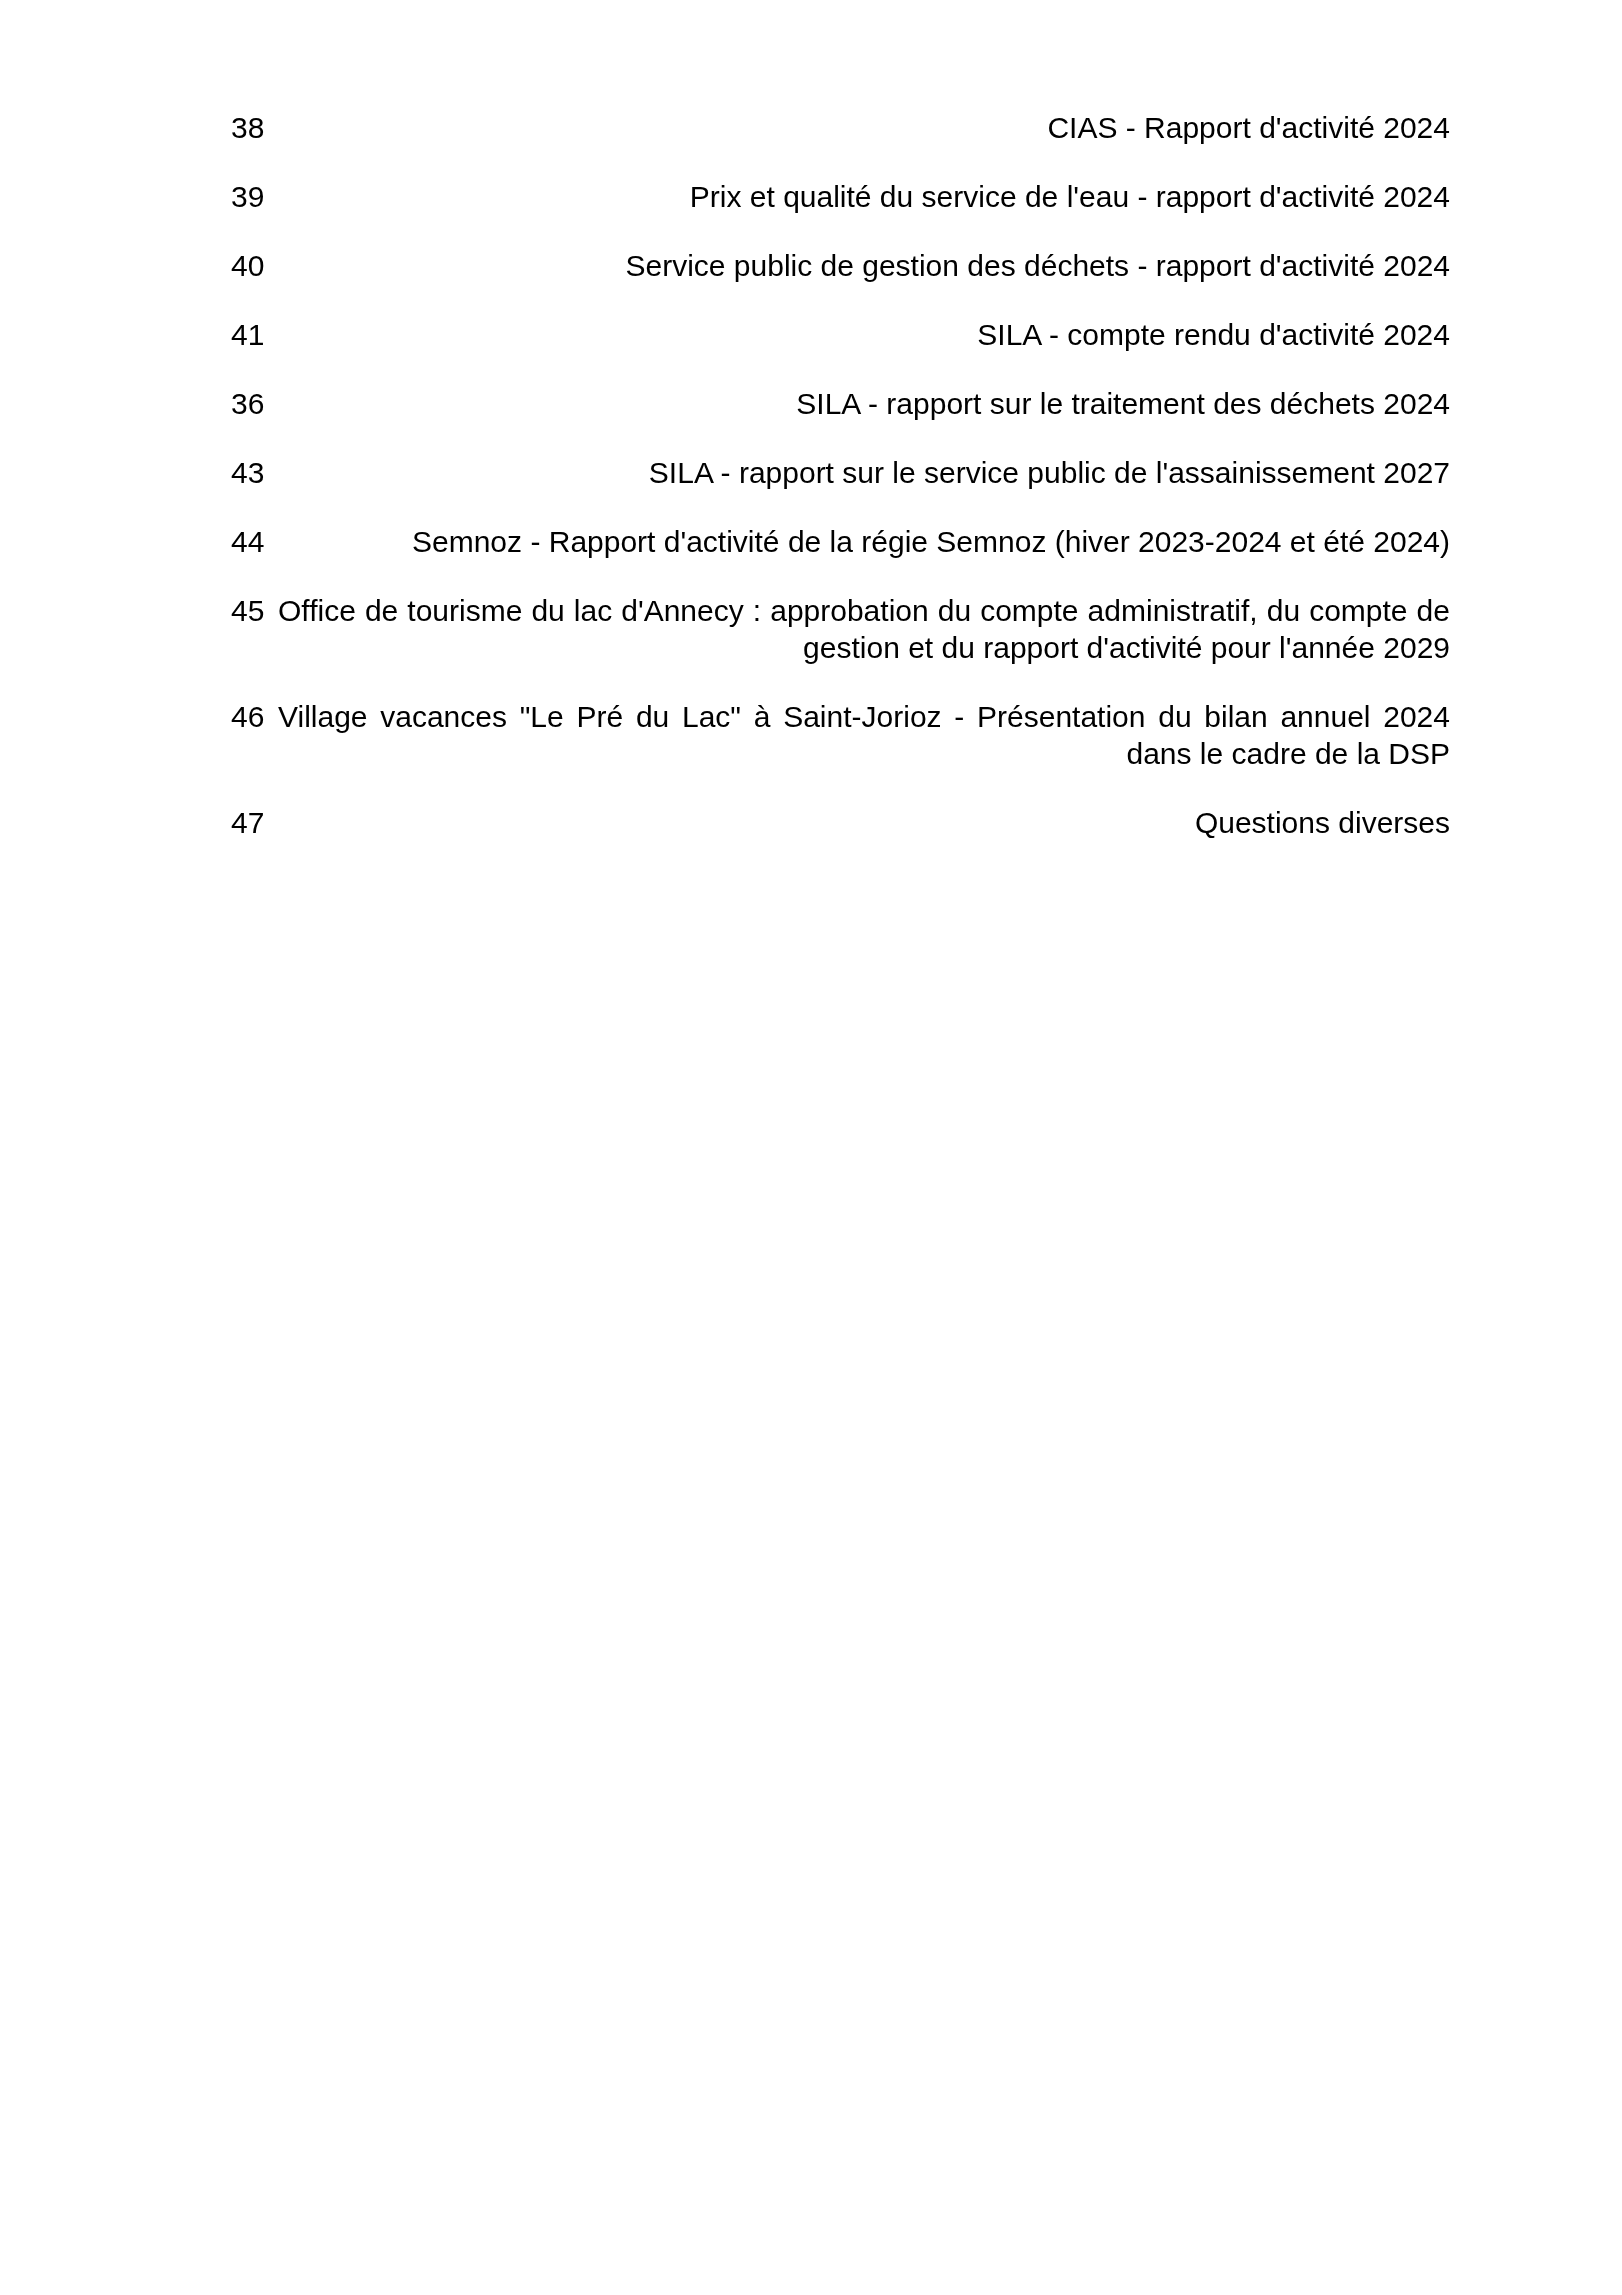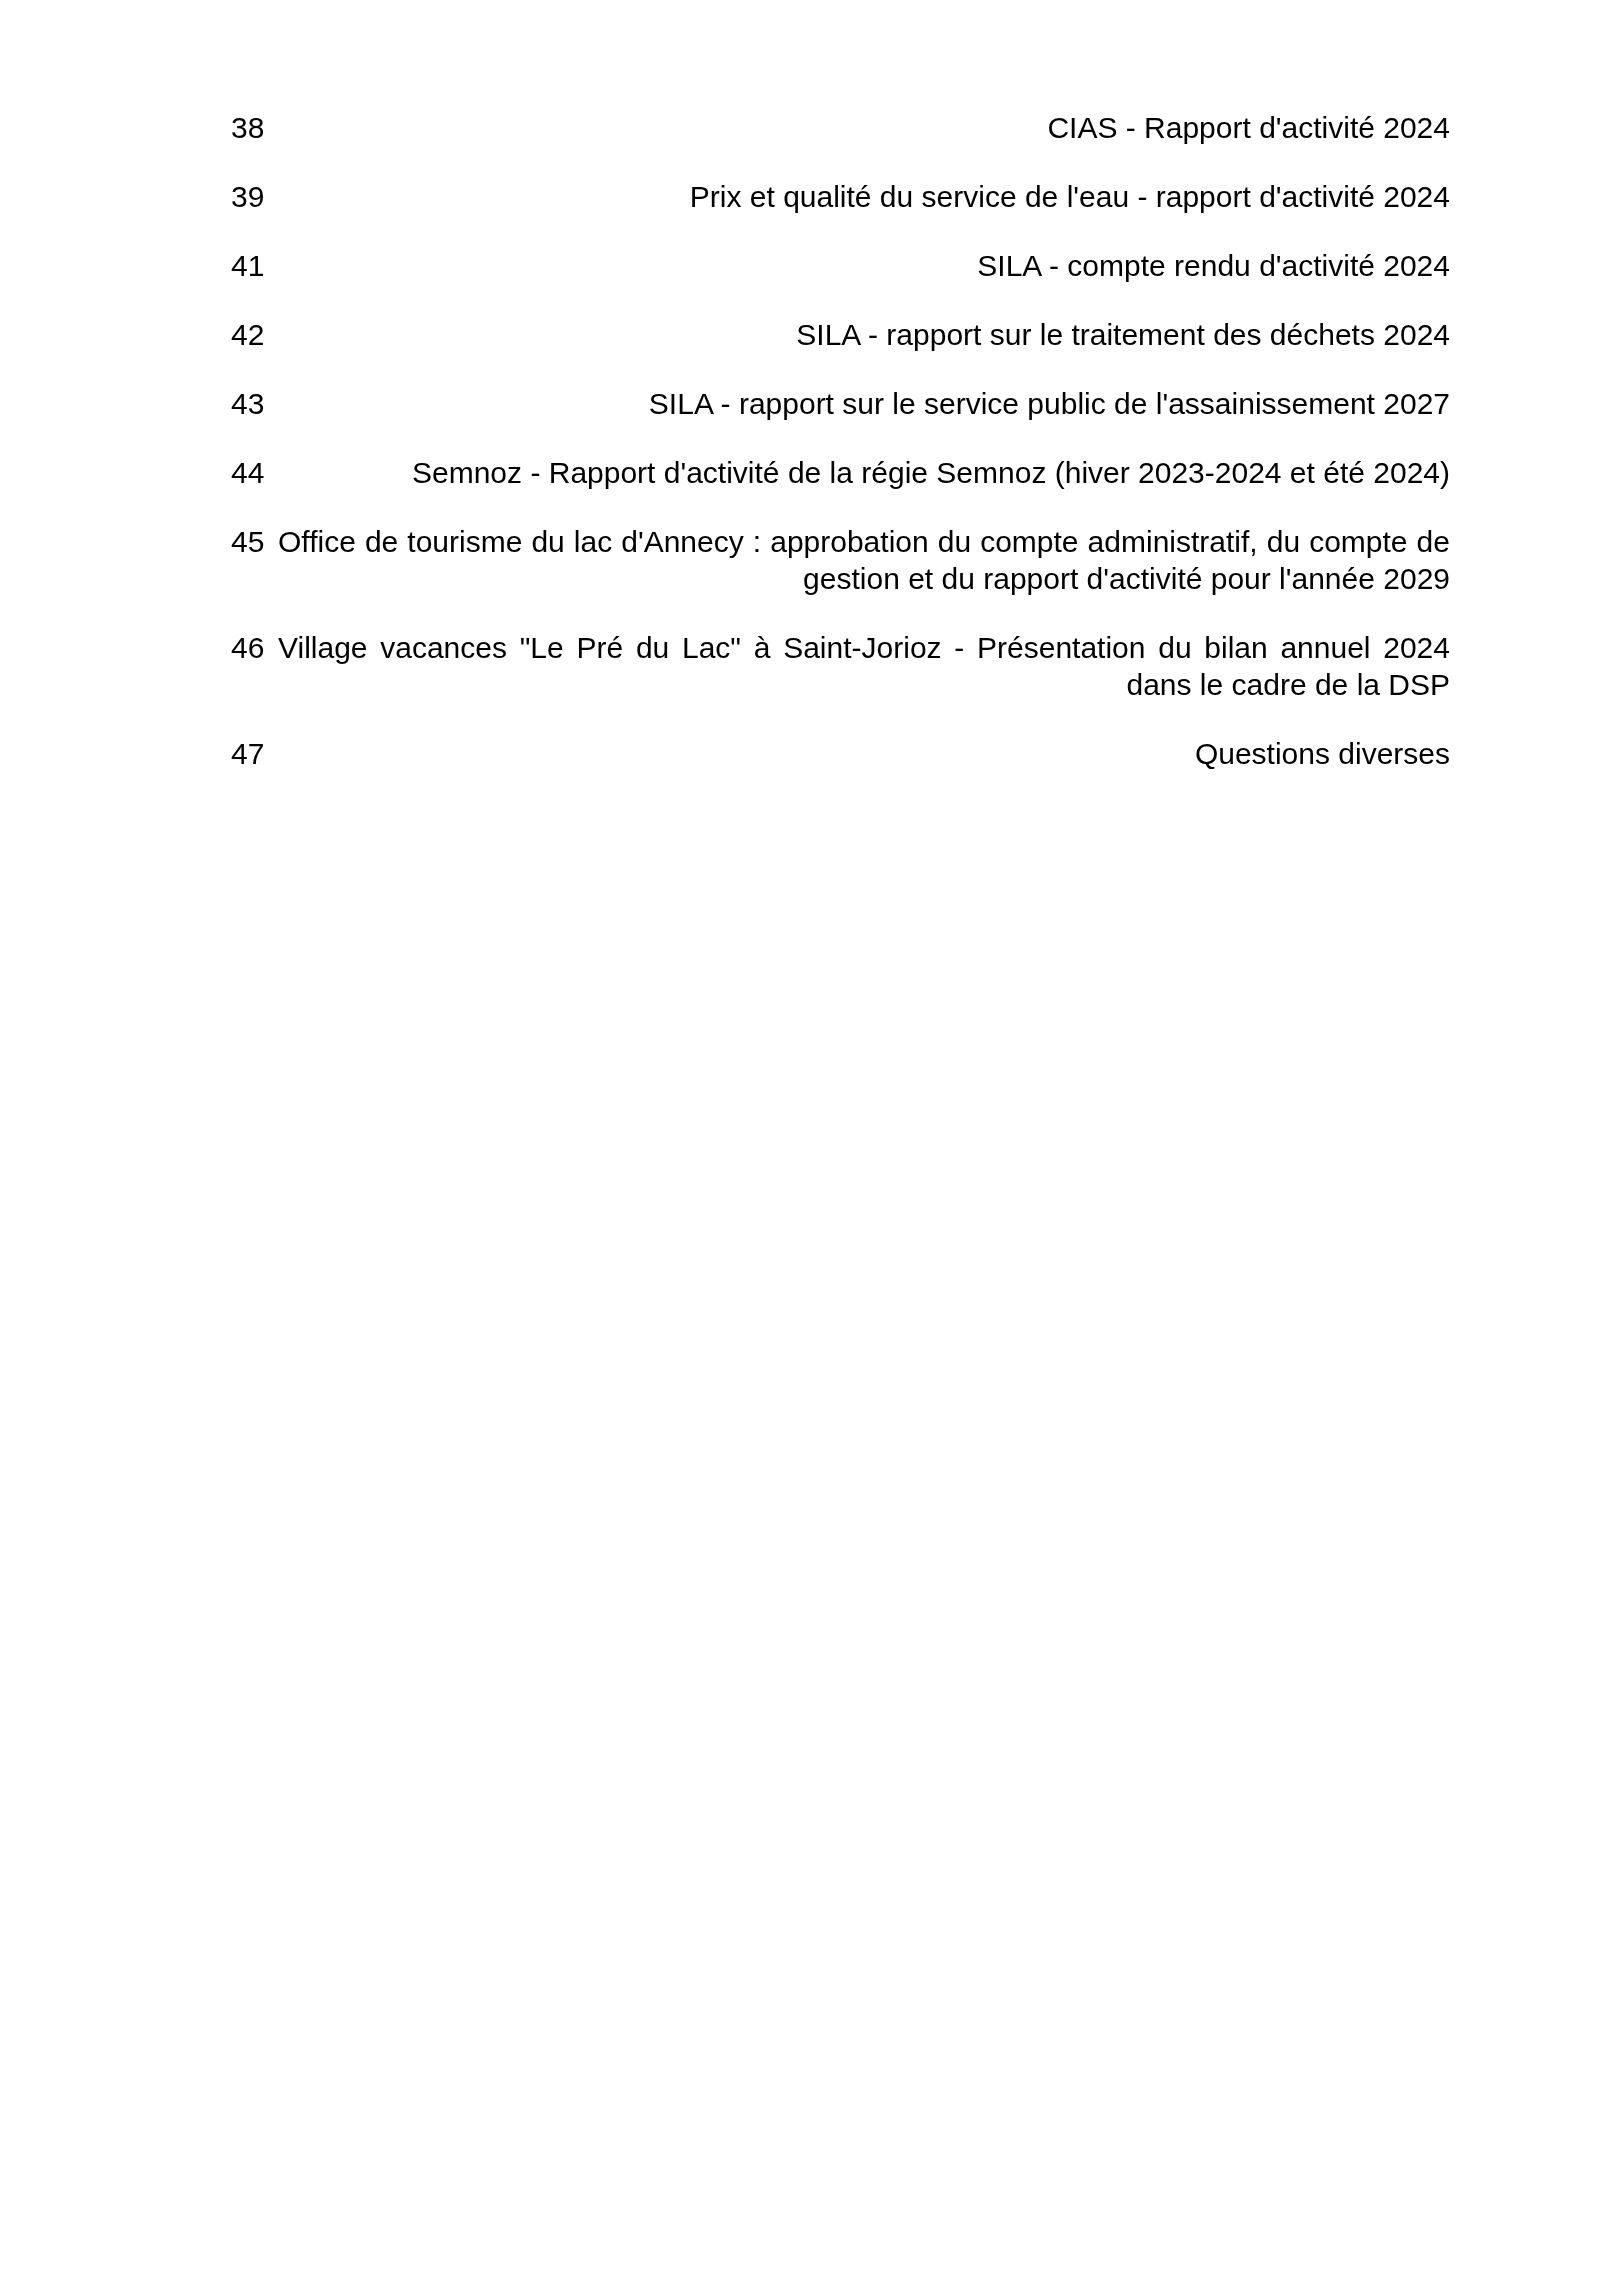--- a/index.html
+++ b/index.html
@@ -66,30 +66,36 @@
         </div>
   </div>
 
   <div class="item">
     <span class="num">39</span>
     <div class="text">
           <div class="line">Prix et qualité du service de l'eau - rapport d'activité 2024</div>
         </div>
   </div>
 
+  <div class="item">
+    <span class="num">40</span>
+    <div class="text">
+          <div class="line">Service public de gestion des déchets - rapport d'activité 2024</div>
+        </div>
+  </div>
 
   <div class="item">
     <span class="num">41</span>
     <div class="text">
           <div class="line">SILA - compte rendu d'activité 2024</div>
         </div>
   </div>
 
   <div class="item">
-    <span class="num">42</span>
+    <span class="num">36</span>
     <div class="text">
           <div class="line">SILA - rapport sur le traitement des déchets 2024</div>
         </div>
   </div>
 
   <div class="item">
     <span class="num">43</span>
     <div class="text">
           <div class="line">SILA - rapport sur le service public de l'assainissement 2027</div>
         </div>

